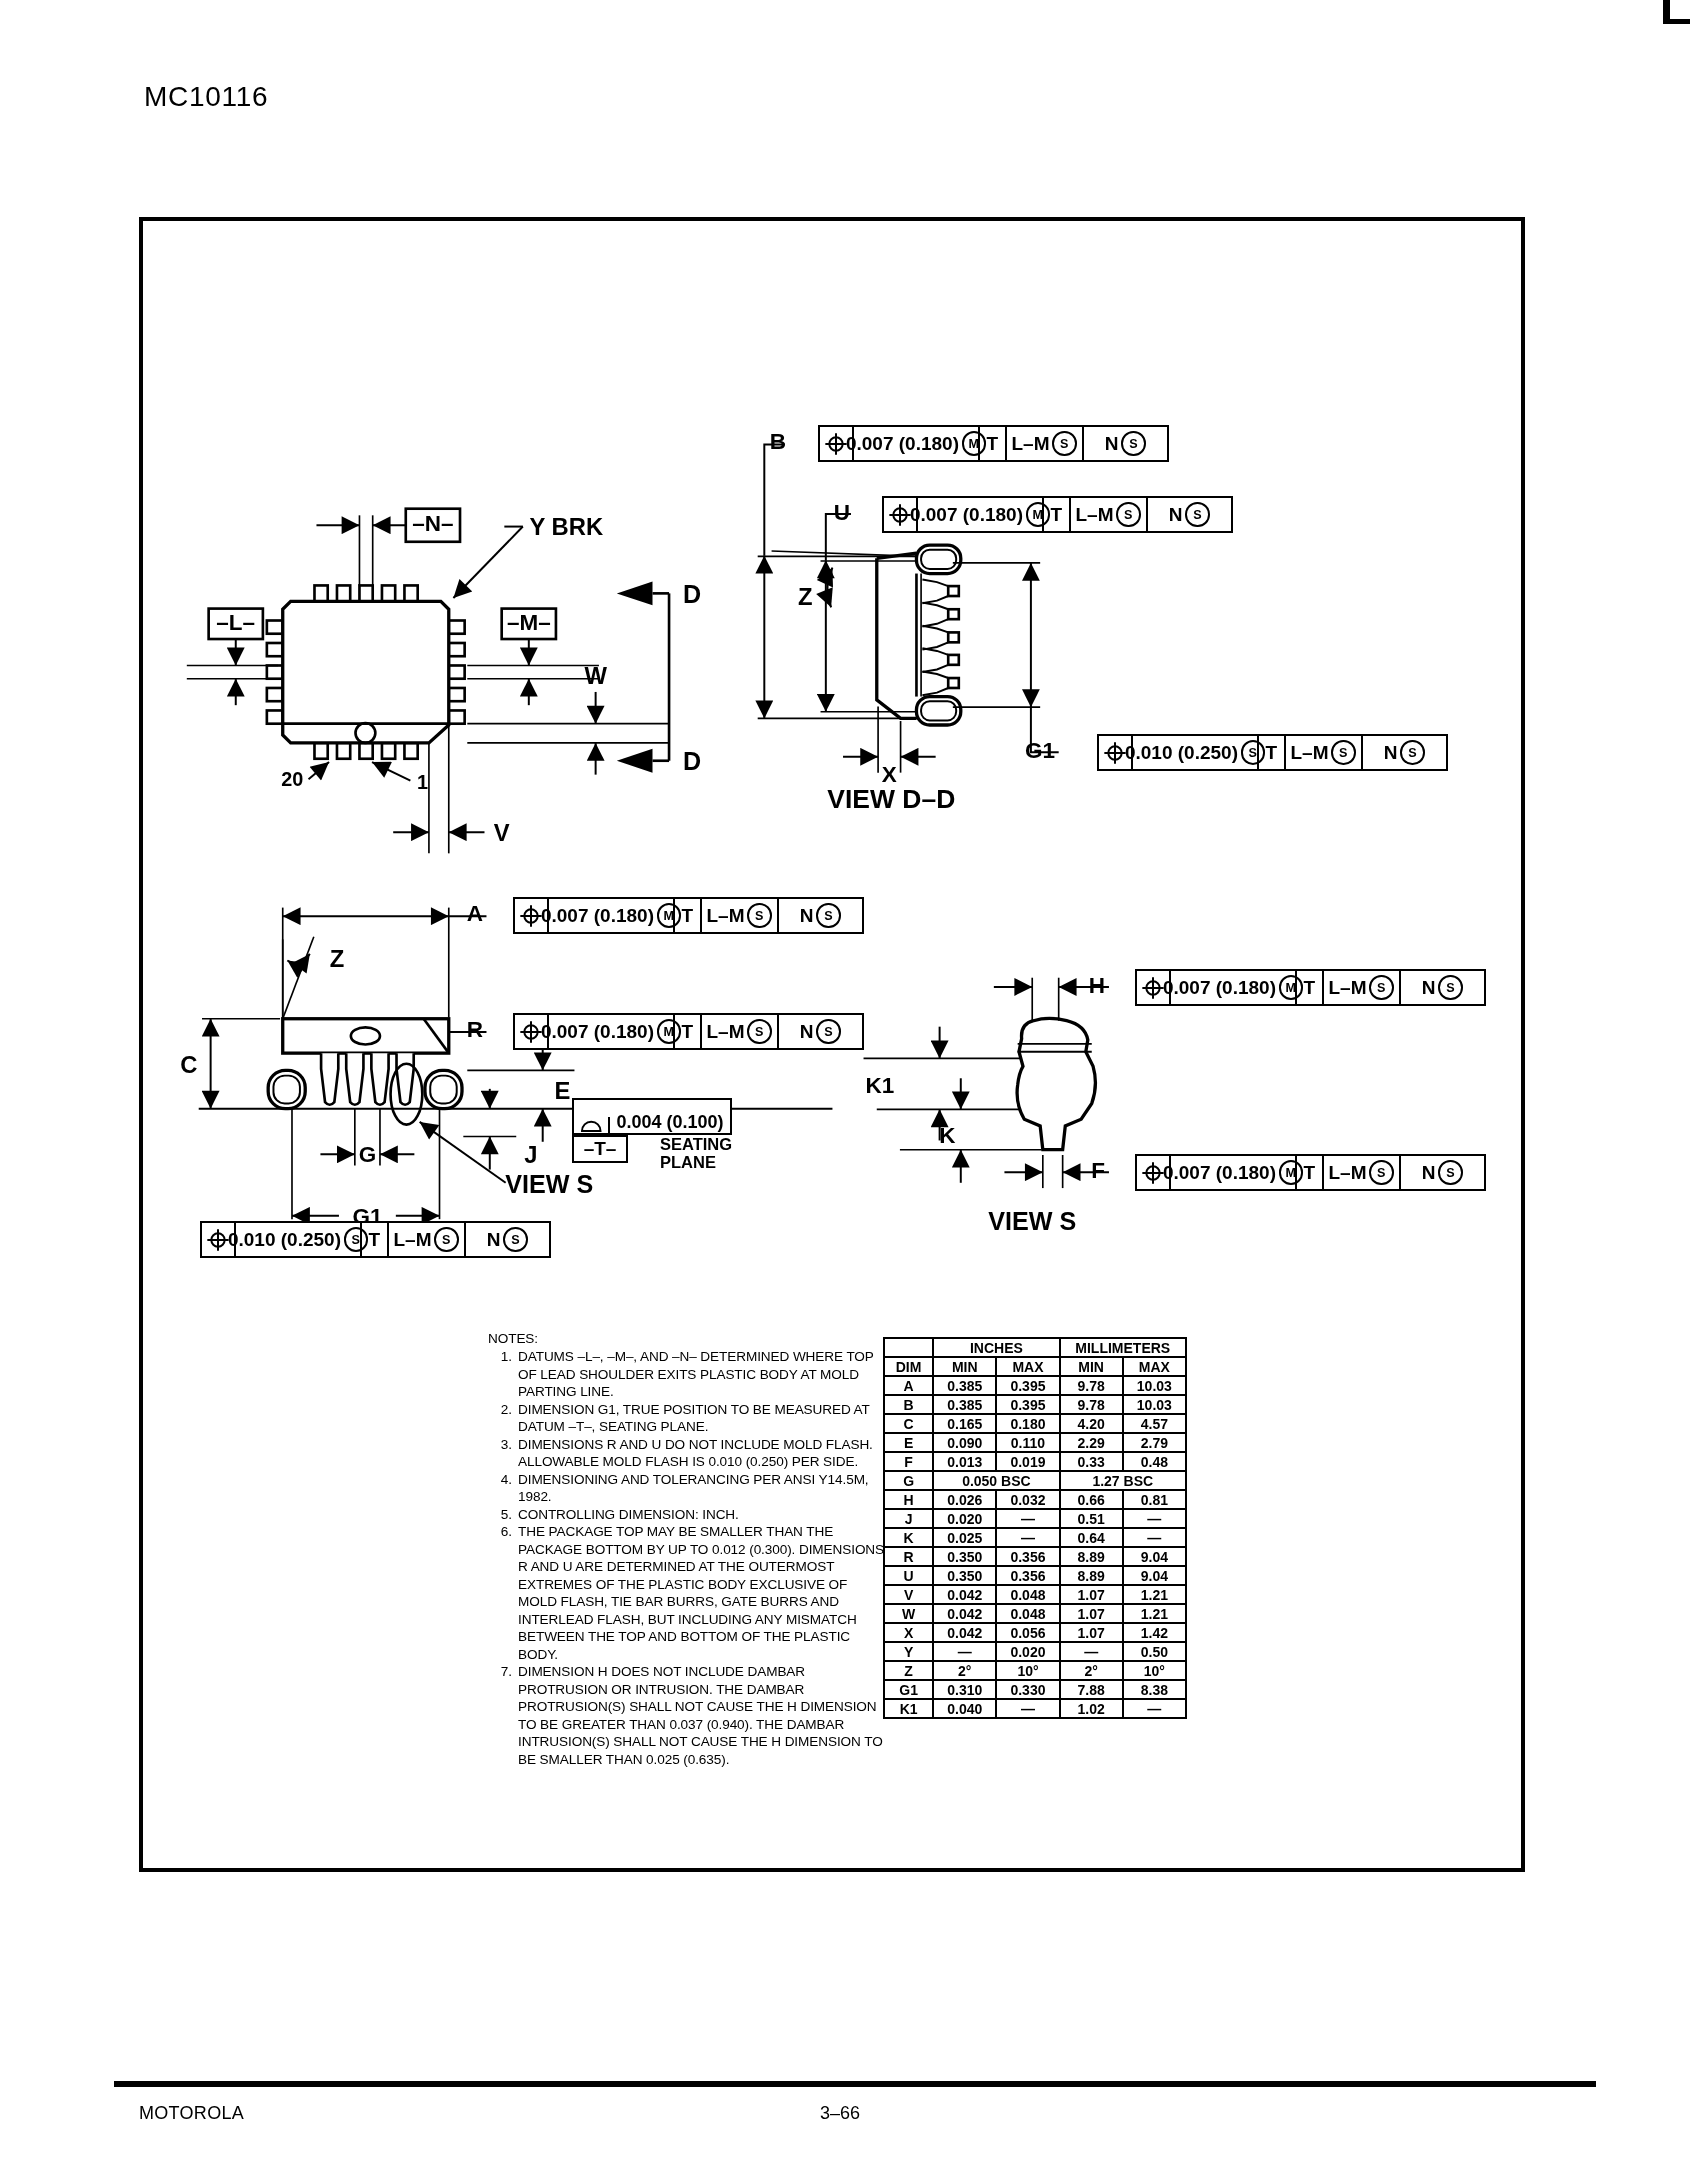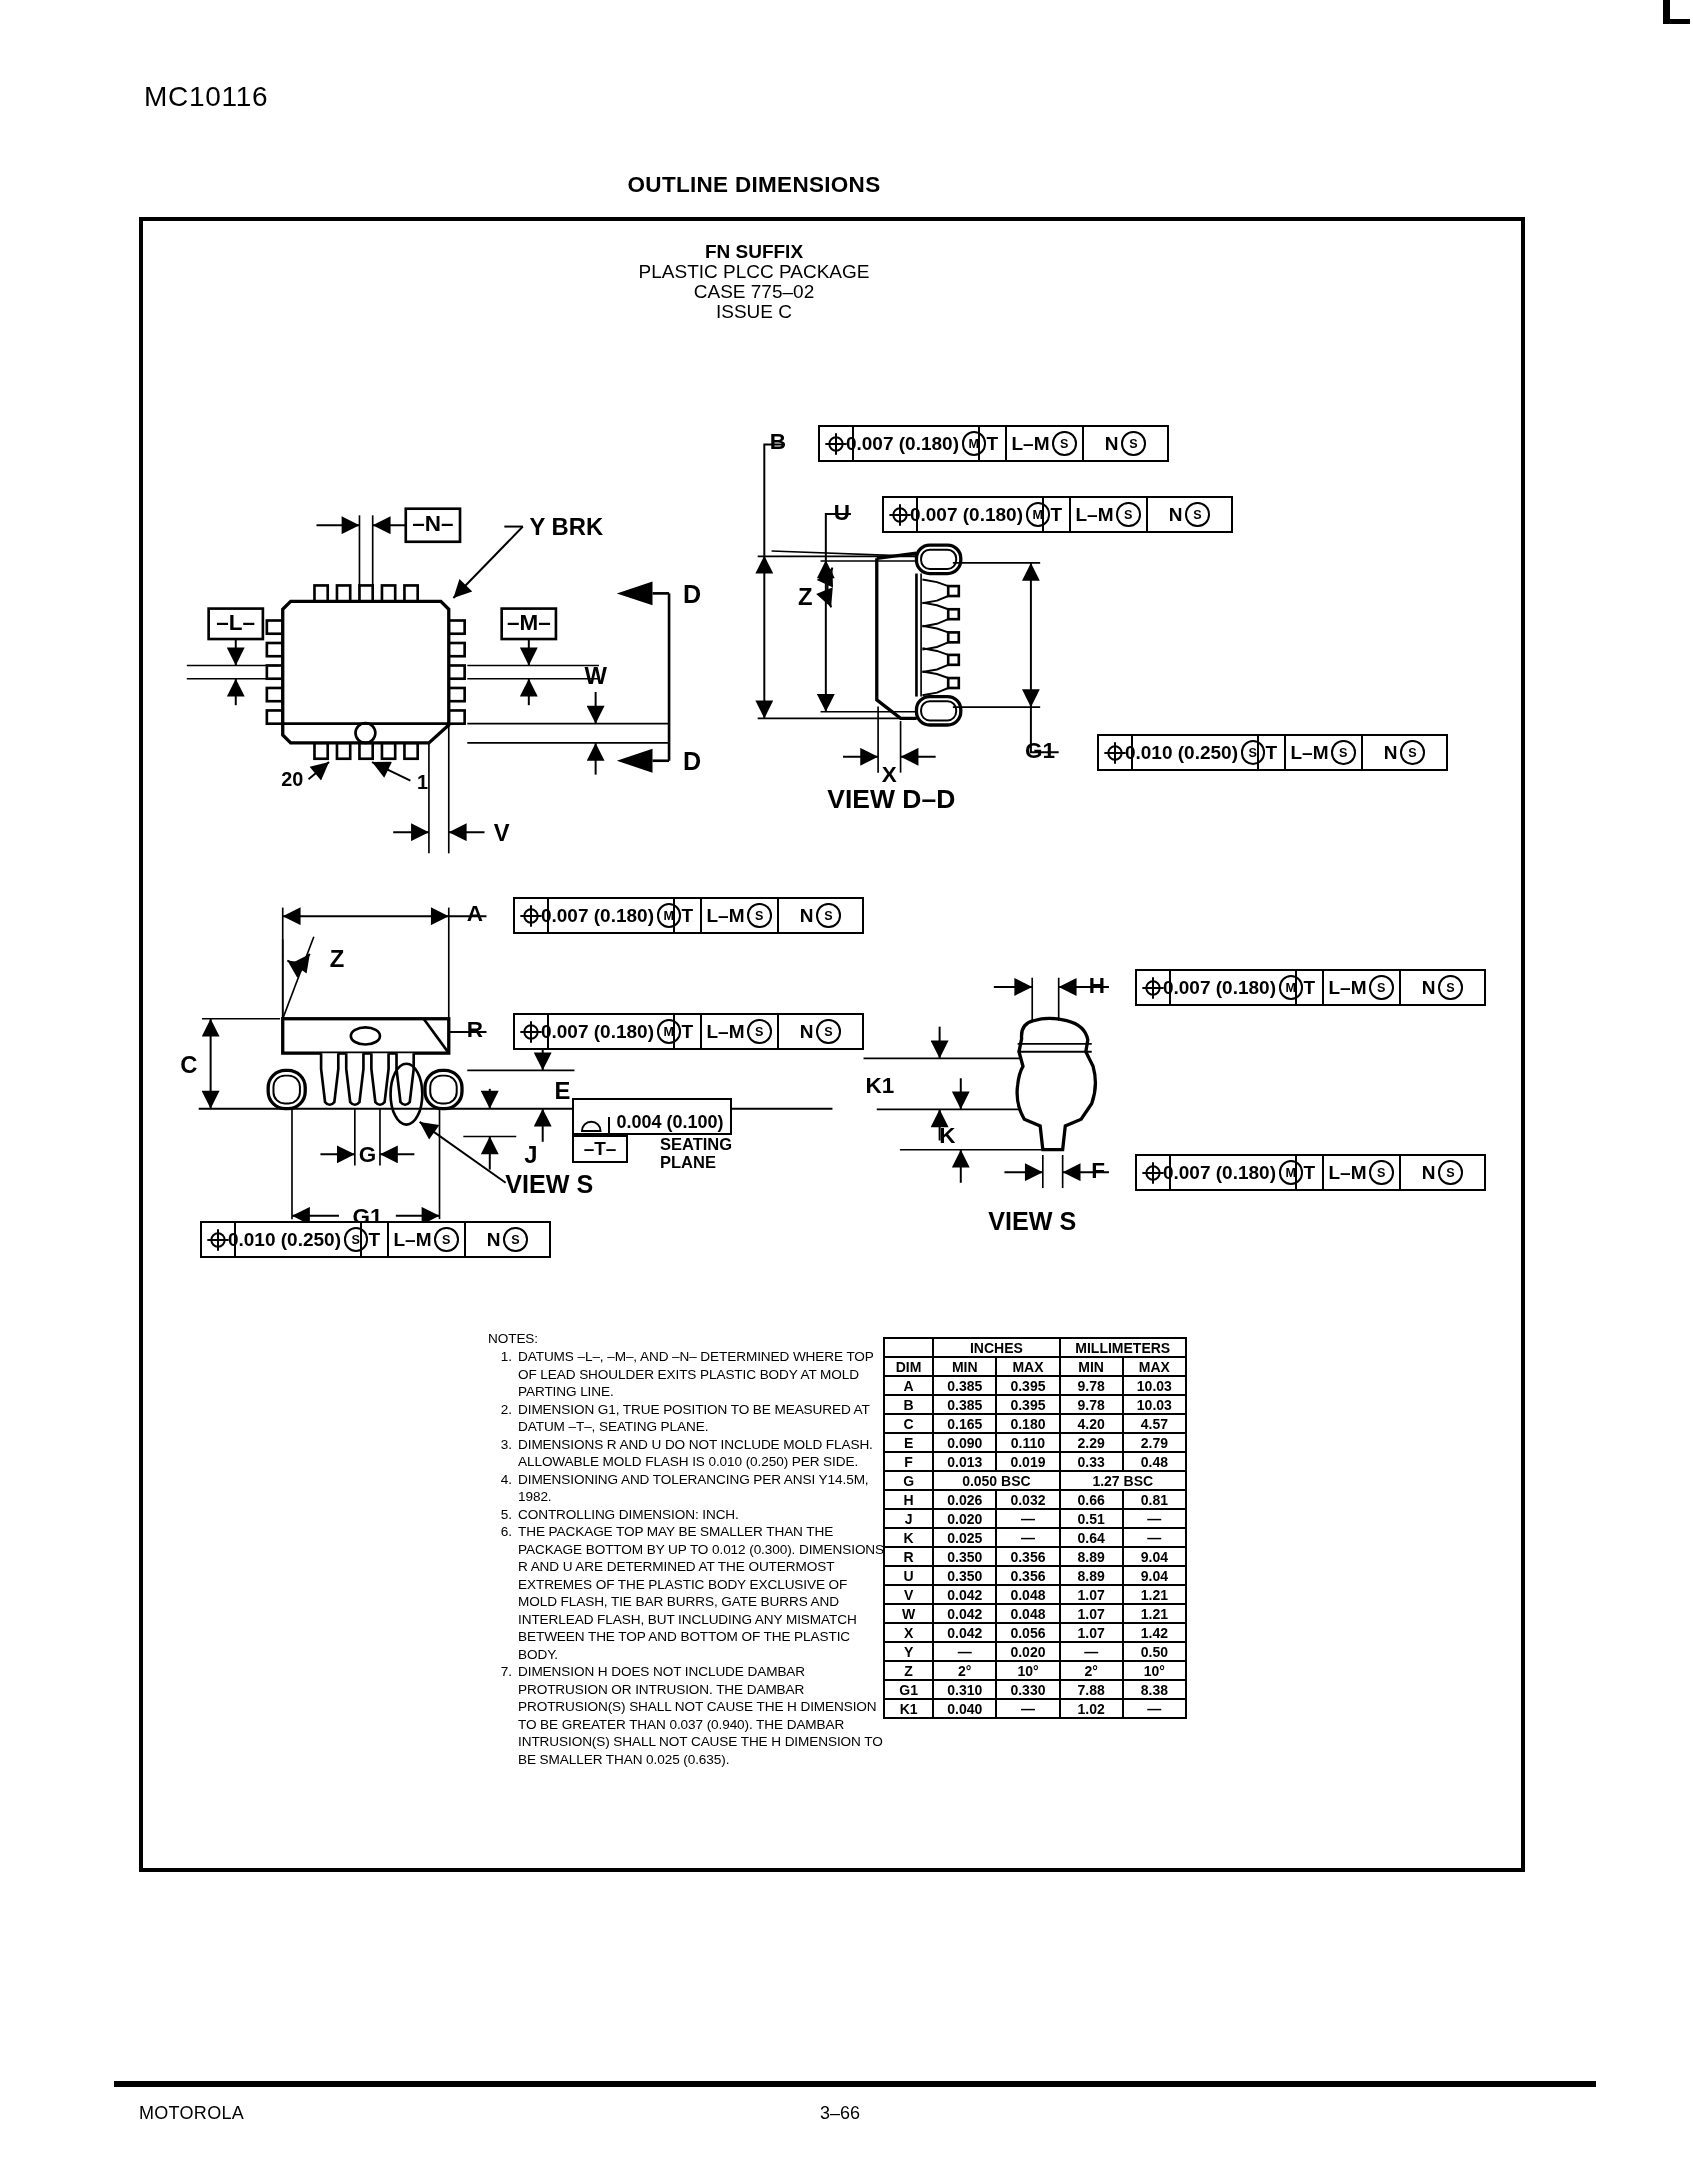--- a/index.html
+++ b/index.html
@@ -56,30 +56,23 @@
 </style>
 </head>
 <body>
 
 <div id="page">
 
   <div class="abs cmark" style="left:1663px;top:0;width:6.6px;height:24px;"></div>
   <div class="abs cmark" style="left:1663px;top:18.5px;width:26.5px;height:5.3px;"></div>
 
   <div class="abs" id="part-number">MC10116</div>
-  <div class="abs" id="section-title">OUTLINE DIMENSIONS</div>
 
   <div class="abs" id="main-box"></div>
 
-  <div class="abs" id="pkg-block">
-    <div class="b">FN SUFFIX</div>
-    <div>PLASTIC PLCC PACKAGE</div>
-    <div>CASE 775–02</div>
-    <div>ISSUE C</div>
-  </div>
 
   <svg class="abs" style="left:0;top:0;" width="1694" height="2183" viewBox="0 0 2560 3300">
     <defs>
       <marker id="ah" viewBox="0 0 10 10" refX="10" refY="5" markerWidth="12" markerHeight="9" orient="auto-start-reverse">
         <path d="M0 0 L10 5 L0 10 z" fill="#000"></path>
       </marker>
     </defs>
 
     <g stroke="#000" fill="none">
 

